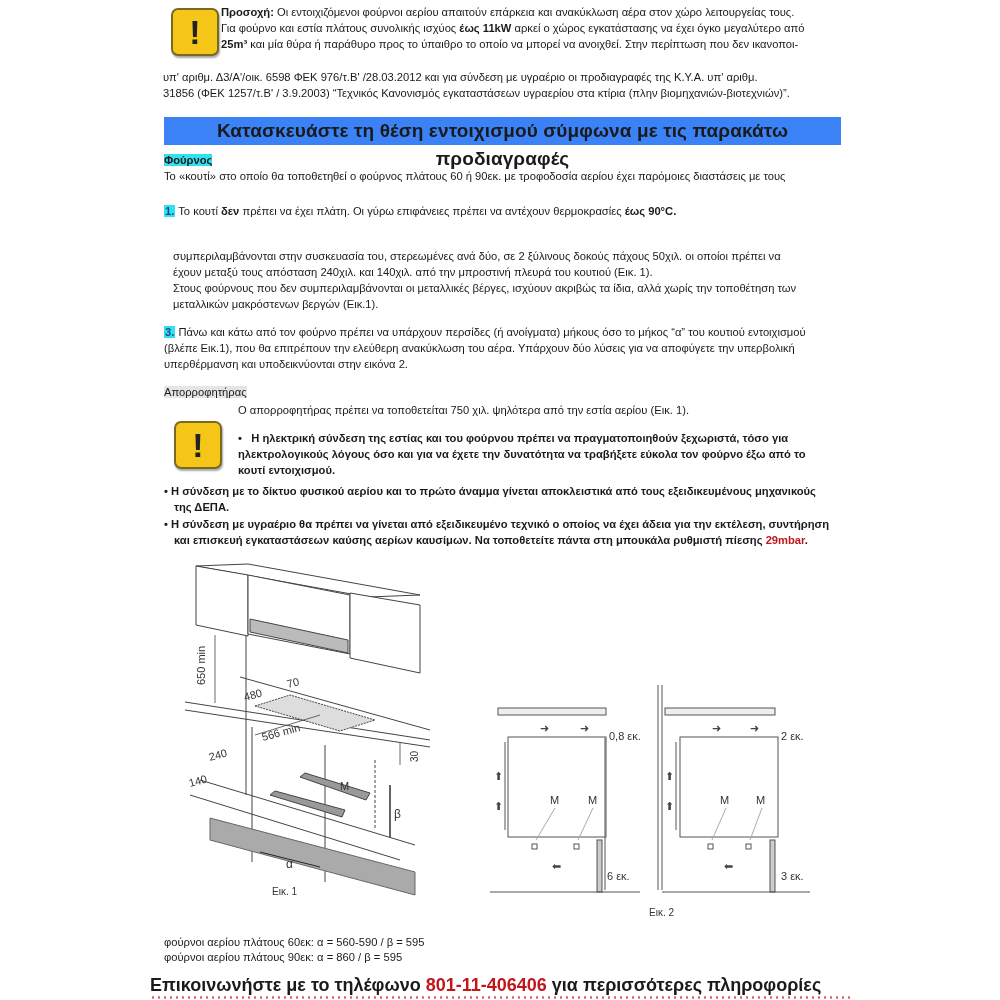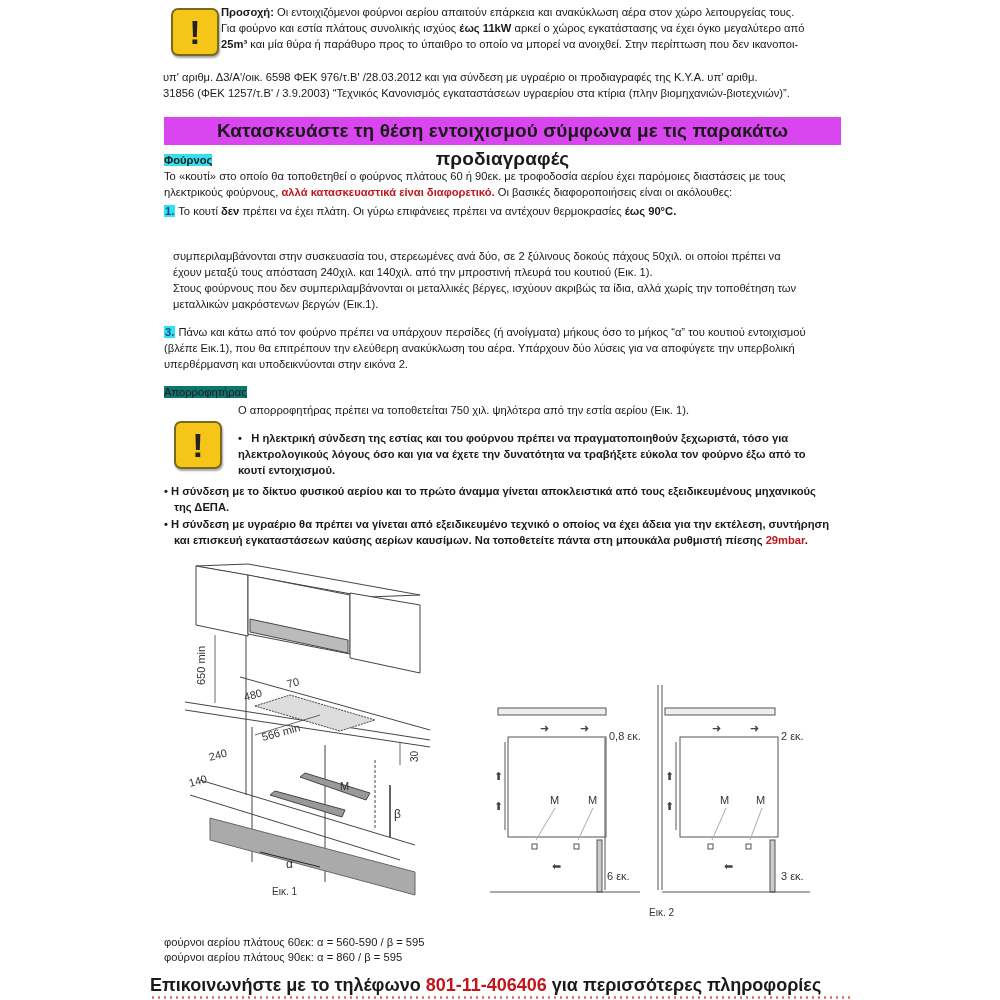--- a/index.html
+++ b/index.html
@@ -8,24 +8,24 @@
   .page { position:absolute; left:0; top:0; width:1000px; height:1000px; }
   .warn-icon { position:absolute; width:44px; height:44px; background:#f5c518;
                border:2px solid #7a6a20; border-radius:7px; box-shadow:1px 2px 2px rgba(0,0,0,0.35);
                display:flex; align-items:center; justify-content:center;
                font-family:"Liberation Sans", sans-serif; font-weight:bold; font-size:34px; color:#222; }
   .txt { position:absolute; font-size:11.2px; line-height:15.6px; white-space:nowrap; }
   b, .b { font-weight:bold; }
   .red { color:#c0161c; }
   .red-b { color:#c0161c; font-weight:bold; }
   .title-band { position:absolute; left:164px; top:117px; width:677px; height:28px;
-                background:#d946ef; font-size:19px; font-weight:bold; line-height:28px;
+                background:#3b82f6; font-size:19px; font-weight:bold; line-height:28px;
                 text-align:center; letter-spacing:0.1px; }
   .hl-cyan { background:#33e0f0; }
-  .hl-green { background:#0f766e; }
+  .hl-green { background:#e5e5e5; }
   .num { background:#33e0f0; font-weight:bold; color:#1a4a8a; padding:0 1px; }
   .bullet-b { font-weight:bold;text-align:right; }
   .footer { position:absolute; left:150px; top:975px; width:700px; text-align:left;
             font-size:18px; font-weight:bold; }
   .dotline { position:absolute; left:150px; top:996px; width:700px; height:3px;
              background-image:radial-gradient(circle, #e06060 1px, transparent 1.4px);
              background-size:6px 3px; }
   svg text { font-family:"Liberation Sans", sans-serif; }
 </style>
 </head>
@@ -37,21 +37,20 @@
   <div class="txt" style="left:221px; top:5px;"><b>Προσοχή:</b><span> Οι εντοιχιζόμενοι φούρνοι αερίου απαιτούν επάρκεια και ανακύκλωση αέρα στον χώρο λειτουργείας τους.</span></div>
   <div class="txt" style="left:221px; top:21px;"><span>Για φούρνο και εστία πλάτους συνολικής ισχύος </span><b>έως 11kW</b><span> αρκεί ο χώρος εγκατάστασης να έχει όγκο μεγαλύτερο από</span></div>
   <div class="txt" style="left:221px; top:37px;"><b>25m³</b><span> και μία θύρα ή παράθυρο προς το ύπαιθρο το οποίο να μπορεί να ανοιχθεί. Στην περίπτωση που δεν ικανοποι-</span></div>
   <div class="txt" style="left:163px; top:70px;">υπ' αριθμ. Δ3/Α'/οικ. 6598 ΦΕΚ 976/τ.Β' /28.03.2012 και για σύνδεση με υγραέριο οι προδιαγραφές της Κ.Υ.Α. υπ' αριθμ.</div>
   <div class="txt" style="left:163px; top:86px;">31856 (ΦΕΚ 1257/τ.Β' / 3.9.2003) “Τεχνικός Κανονισμός εγκαταστάσεων υγραερίου στα κτίρια (πλην βιομηχανιών-βιοτεχνιών)”.</div>
 
   <div class="title-band">Κατασκευάστε τη θέση εντοιχισμού σύμφωνα με τις παρακάτω προδιαγραφές</div>
 
   <div class="txt" style="left:164px; top:153px;"><span class="hl-cyan b">Φούρνος</span></div>
   <div class="txt" style="left:164px; top:169px;">Το «κουτί» στο οποίο θα τοποθετηθεί ο φούρνος πλάτους 60 ή 90εκ. με τροφοδοσία αερίου έχει παρόμοιες διαστάσεις με τους</div>
-  <div class="txt" style="left:164px; top:185px;"><span>ηλεκτρικούς φούρνους, </span><span class="red-b">αλλά κατασκευαστικά είναι διαφορετικό.</span><span> Οι βασικές διαφοροποιήσεις είναι οι ακόλουθες:</span></div>
 
   <div class="txt" style="left:164px; top:204px;"><span class="num">1.</span><span> Το κουτί </span><b>δεν</b><span> πρέπει να έχει πλάτη. Οι γύρω επιφάνειες πρέπει να αντέχουν θερμοκρασίες </span><b>έως 90°C.</b></div>
 
   <div class="txt" style="left:173px; top:249px;">συμπεριλαμβάνονται στην συσκευασία του, στερεωμένες ανά δύο, σε 2 ξύλινους δοκούς πάχους 50χιλ. οι οποίοι πρέπει να</div>
   <div class="txt" style="left:173px; top:265px;">έχουν μεταξύ τους απόσταση 240χιλ. και 140χιλ.  από την μπροστινή πλευρά του κουτιού (Εικ. 1).</div>
   <div class="txt" style="left:173px; top:281px;">Στους φούρνους που δεν συμπεριλαμβάνονται οι μεταλλικές βέργες, ισχύουν ακριβώς τα ίδια, αλλά χωρίς την τοποθέτηση των</div>
   <div class="txt" style="left:173px; top:297px;">μεταλλικών μακρόστενων βεργών (Εικ.1).</div>
 
   <div class="txt" style="left:164px; top:325px;"><span class="num">3.</span><span> Πάνω και κάτω από τον φούρνο πρέπει να υπάρχουν περσίδες (ή ανοίγματα) μήκους όσο το μήκος “α” του κουτιού εντοιχισμού</span></div>
   <div class="txt" style="left:164px; top:341px;">(βλέπε Εικ.1), που θα επιτρέπουν την ελεύθερη ανακύκλωση του αέρα. Υπάρχουν δύο λύσεις για να αποφύγετε την υπερβολική</div>

